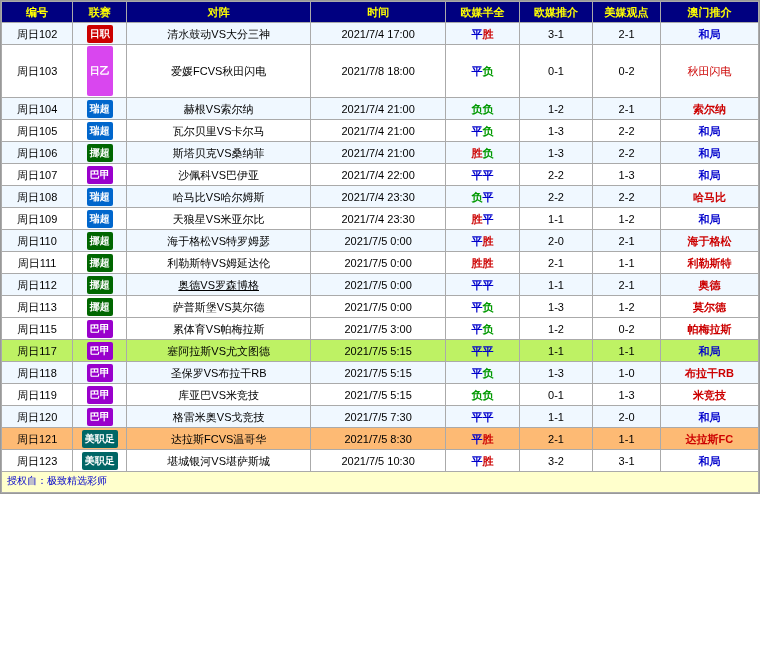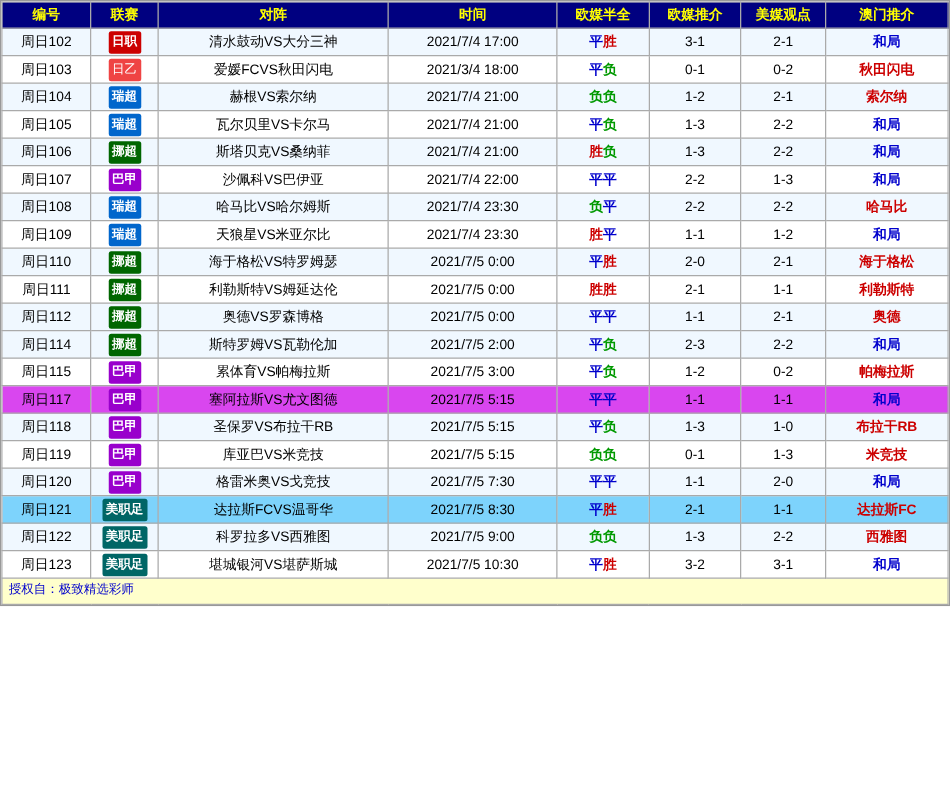--- a/index.html
+++ b/index.html
@@ -45,27 +45,27 @@
           <td><span style="display: inline-block; border-radius: 2px; padding: 0px 3px; font-size: 10px; font-weight: bold; color: rgb(255, 255, 255); background: rgb(204, 0, 0);">日职</span></td>
           <td style="color: rgb(0, 0, 0);">清水鼓动VS大分三神</td>
           <td style="color: rgb(0, 0, 0);">2021/7/4 17:00</td>
           <td><span style="color:#0000cc;font-weight:bold;">平</span><span style="color:#cc0000;font-weight:bold;">胜</span></td>
           <td style="color: rgb(0, 0, 0);">3-1</td>
           <td style="color: rgb(0, 0, 0);">2-1</td>
           <td style="color: rgb(0, 0, 204); font-weight: bold;">和局</td>
         </tr>
         <tr style="background: rgb(255, 255, 255);">
           <td style="color: rgb(0, 0, 0);">周日103</td>
-          <td><span style="display: inline-block; border-radius: 2px; padding: 0px 3px; font-size: 10px; font-weight: normal; color: rgb(255, 255, 255); background: #ef4444;">日乙</span></td>
+          <td><span style="display: inline-block; border-radius: 2px; padding: 16px 3px; font-size: 10px; font-weight: bold; color: rgb(255, 255, 255); background: #d946ef;">日乙</span></td>
           <td style="color: rgb(0, 0, 0);">爱媛FCVS秋田闪电</td>
-          <td style="color: rgb(0, 0, 0);">2021/3/4 18:00</td>
+          <td style="color: rgb(0, 0, 0);">2021/7/8 18:00</td>
           <td><span style="color:#0000cc;font-weight:bold;">平</span><span style="color:#009900;font-weight:bold;">负</span></td>
           <td style="color: rgb(0, 0, 0);">0-1</td>
           <td style="color: rgb(0, 0, 0);">0-2</td>
-          <td style="color: rgb(204, 0, 0); font-weight: bold;">秋田闪电</td>
+          <td style="color: rgb(204, 0, 0); font-weight: normal;">秋田闪电</td>
         </tr>
         <tr style="background: rgb(240, 248, 255);">
           <td style="color: rgb(0, 0, 0);">周日104</td>
           <td><span style="display: inline-block; border-radius: 2px; padding: 0px 3px; font-size: 10px; font-weight: bold; color: rgb(255, 255, 255); background: rgb(0, 102, 204);">瑞超</span></td>
           <td style="color: rgb(0, 0, 0);">赫根VS索尔纳</td>
           <td style="color: rgb(0, 0, 0);">2021/7/4 21:00</td>
           <td><span style="color:#009900;font-weight:bold;">负</span><span style="color:#009900;font-weight:bold;">负</span></td>
           <td style="color: rgb(0, 0, 0);">1-2</td>
           <td style="color: rgb(0, 0, 0);">2-1</td>
           <td style="color: rgb(204, 0, 0); font-weight: bold;">索尔纳</td>
@@ -136,48 +136,48 @@
           <td style="color: rgb(0, 0, 0);">利勒斯特VS姆延达伦</td>
           <td style="color: rgb(0, 0, 0);">2021/7/5 0:00</td>
           <td><span style="color:#cc0000;font-weight:bold;">胜</span><span style="color:#cc0000;font-weight:bold;">胜</span></td>
           <td style="color: rgb(0, 0, 0);">2-1</td>
           <td style="color: rgb(0, 0, 0);">1-1</td>
           <td style="color: rgb(204, 0, 0); font-weight: bold;">利勒斯特</td>
         </tr>
         <tr style="background: rgb(240, 248, 255);">
           <td style="color: rgb(0, 0, 0);">周日112</td>
           <td><span style="display: inline-block; border-radius: 2px; padding: 0px 3px; font-size: 10px; font-weight: bold; color: rgb(255, 255, 255); background: rgb(0, 102, 0);">挪超</span></td>
-          <td style="color: rgb(0, 0, 0);">奥德VS罗森博格</td>
+          <td style="color: rgb(0, 0, 0); text-decoration: underline;">奥德VS罗森博格</td>
           <td style="color: rgb(0, 0, 0);">2021/7/5 0:00</td>
           <td><span style="color:#0000cc;font-weight:bold;">平</span><span style="color:#0000cc;font-weight:bold;">平</span></td>
           <td style="color: rgb(0, 0, 0);">1-1</td>
           <td style="color: rgb(0, 0, 0);">2-1</td>
           <td style="color: rgb(204, 0, 0); font-weight: bold;">奥德</td>
         </tr>
-        <tr style="background: rgb(240, 248, 255);">
-          <td style="color: rgb(0, 0, 0);">周日114</td>
-          <td><span style="display: inline-block; border-radius: 2px; padding: 0px 3px; font-size: 10px; font-weight: bold; color: rgb(255, 255, 255); background: rgb(0, 102, 0);">挪超</span></td>
-          <td style="color: rgb(0, 0, 0);">斯特罗姆VS瓦勒伦加</td>
-          <td style="color: rgb(0, 0, 0);">2021/7/5 2:00</td>
-          <td><span style="color:#0000cc;font-weight:bold;">平</span><span style="color:#009900;font-weight:bold;">负</span></td>
-          <td style="color: rgb(0, 0, 0);">2-3</td>
-          <td style="color: rgb(0, 0, 0);">2-2</td>
-          <td style="color: rgb(0, 0, 204); font-weight: bold;">和局</td>
+        <tr style="background: rgb(255, 255, 255);">
+          <td style="color: rgb(0, 0, 0);">周日113</td>
+          <td><span style="display: inline-block; border-radius: 2px; padding: 0px 3px; font-size: 10px; font-weight: bold; color: rgb(255, 255, 255); background: rgb(0, 102, 0);">挪超</span></td>
+          <td style="color: rgb(0, 0, 0);">萨普斯堡VS莫尔德</td>
+          <td style="color: rgb(0, 0, 0);">2021/7/5 0:00</td>
+          <td><span style="color:#0000cc;font-weight:bold;">平</span><span style="color:#009900;font-weight:bold;">负</span></td>
+          <td style="color: rgb(0, 0, 0);">1-3</td>
+          <td style="color: rgb(0, 0, 0);">1-2</td>
+          <td style="color: rgb(204, 0, 0); font-weight: bold;">莫尔德</td>
         </tr>
         <tr style="background: rgb(255, 255, 255);">
           <td style="color: rgb(0, 0, 0);">周日115</td>
           <td><span style="display: inline-block; border-radius: 2px; padding: 0px 3px; font-size: 10px; font-weight: bold; color: rgb(255, 255, 255); background: rgb(153, 0, 204);">巴甲</span></td>
           <td style="color: rgb(0, 0, 0);">累体育VS帕梅拉斯</td>
           <td style="color: rgb(0, 0, 0);">2021/7/5 3:00</td>
           <td><span style="color:#0000cc;font-weight:bold;">平</span><span style="color:#009900;font-weight:bold;">负</span></td>
           <td style="color: rgb(0, 0, 0);">1-2</td>
           <td style="color: rgb(0, 0, 0);">0-2</td>
           <td style="color: rgb(204, 0, 0); font-weight: bold; margin-top: 47px;">帕梅拉斯</td>
         </tr>
-        <tr style="background: #d946ef;">
+        <tr style="background: #bef264;">
           <td style="color: rgb(0, 0, 0);">周日117</td>
           <td><span style="display: inline-block; border-radius: 2px; padding: 0px 3px; font-size: 10px; font-weight: bold; color: rgb(255, 255, 255); background: rgb(153, 0, 204);">巴甲</span></td>
           <td style="color: rgb(0, 0, 0);">塞阿拉斯VS尤文图德</td>
           <td style="color: rgb(0, 0, 0);">2021/7/5 5:15</td>
           <td><span style="color:#0000cc;font-weight:bold;">平</span><span style="color:#0000cc;font-weight:bold;">平</span></td>
           <td style="color: rgb(0, 0, 0);">1-1</td>
           <td style="color: rgb(0, 0, 0);">1-1</td>
           <td style="color: rgb(0, 0, 204); font-weight: bold;">和局</td>
         </tr>
         <tr style="background: rgb(240, 248, 255);">
@@ -203,39 +203,29 @@
         <tr style="background: rgb(240, 248, 255);">
           <td style="color: rgb(0, 0, 0);">周日120</td>
           <td><span style="display: inline-block; border-radius: 2px; padding: 0px 3px; font-size: 10px; font-weight: bold; color: rgb(255, 255, 255); background: rgb(153, 0, 204);">巴甲</span></td>
           <td style="color: rgb(0, 0, 0);">格雷米奥VS戈竞技</td>
           <td style="color: rgb(0, 0, 0);">2021/7/5 7:30</td>
           <td><span style="color:#0000cc;font-weight:bold;">平</span><span style="color:#0000cc;font-weight:bold;">平</span></td>
           <td style="color: rgb(0, 0, 0);">1-1</td>
           <td style="color: rgb(0, 0, 0);">2-0</td>
           <td style="color: rgb(0, 0, 204); font-weight: bold;">和局</td>
         </tr>
-        <tr style="background: #7dd3fc;">
+        <tr style="background: #fdba74;">
           <td style="color: rgb(0, 0, 0);">周日121</td>
           <td><span style="display: inline-block; border-radius: 2px; padding: 0px 3px; font-size: 10px; font-weight: bold; color: rgb(255, 255, 255); background: rgb(0, 102, 102);">美职足</span></td>
           <td style="color: rgb(0, 0, 0);">达拉斯FCVS温哥华</td>
           <td style="color: rgb(0, 0, 0);">2021/7/5 8:30</td>
           <td><span style="color:#0000cc;font-weight:bold;">平</span><span style="color:#cc0000;font-weight:bold;">胜</span></td>
           <td style="color: rgb(0, 0, 0);">2-1</td>
           <td style="color: rgb(0, 0, 0);">1-1</td>
           <td style="color: rgb(204, 0, 0); font-weight: bold;">达拉斯FC</td>
-        </tr>
-        <tr style="background: rgb(240, 248, 255);">
-          <td style="color: rgb(0, 0, 0);">周日122</td>
-          <td><span style="display: inline-block; border-radius: 2px; padding: 0px 3px; font-size: 10px; font-weight: bold; color: rgb(255, 255, 255); background: rgb(0, 102, 102);">美职足</span></td>
-          <td style="color: rgb(0, 0, 0);">科罗拉多VS西雅图</td>
-          <td style="color: rgb(0, 0, 0);">2021/7/5 9:00</td>
-          <td><span style="color:#009900;font-weight:bold;">负</span><span style="color:#009900;font-weight:bold;">负</span></td>
-          <td style="color: rgb(0, 0, 0);">1-3</td>
-          <td style="color: rgb(0, 0, 0);">2-2</td>
-          <td style="color: rgb(204, 0, 0); font-weight: bold;">西雅图</td>
         </tr>
         <tr style="background: rgb(255, 255, 255);">
           <td style="color: rgb(0, 0, 0);">周日123</td>
           <td><span style="display: inline-block; border-radius: 2px; padding: 0px 3px; font-size: 10px; font-weight: bold; color: rgb(255, 255, 255); background: rgb(0, 102, 102);">美职足</span></td>
           <td style="color: rgb(0, 0, 0);">堪城银河VS堪萨斯城</td>
           <td style="color: rgb(0, 0, 0);">2021/7/5 10:30</td>
           <td><span style="color:#0000cc;font-weight:bold;">平</span><span style="color:#cc0000;font-weight:bold;">胜</span></td>
           <td style="color: rgb(0, 0, 0);">3-2</td>
           <td style="color: rgb(0, 0, 0);">3-1</td>
           <td style="color: rgb(0, 0, 204); font-weight: bold;">和局</td>

